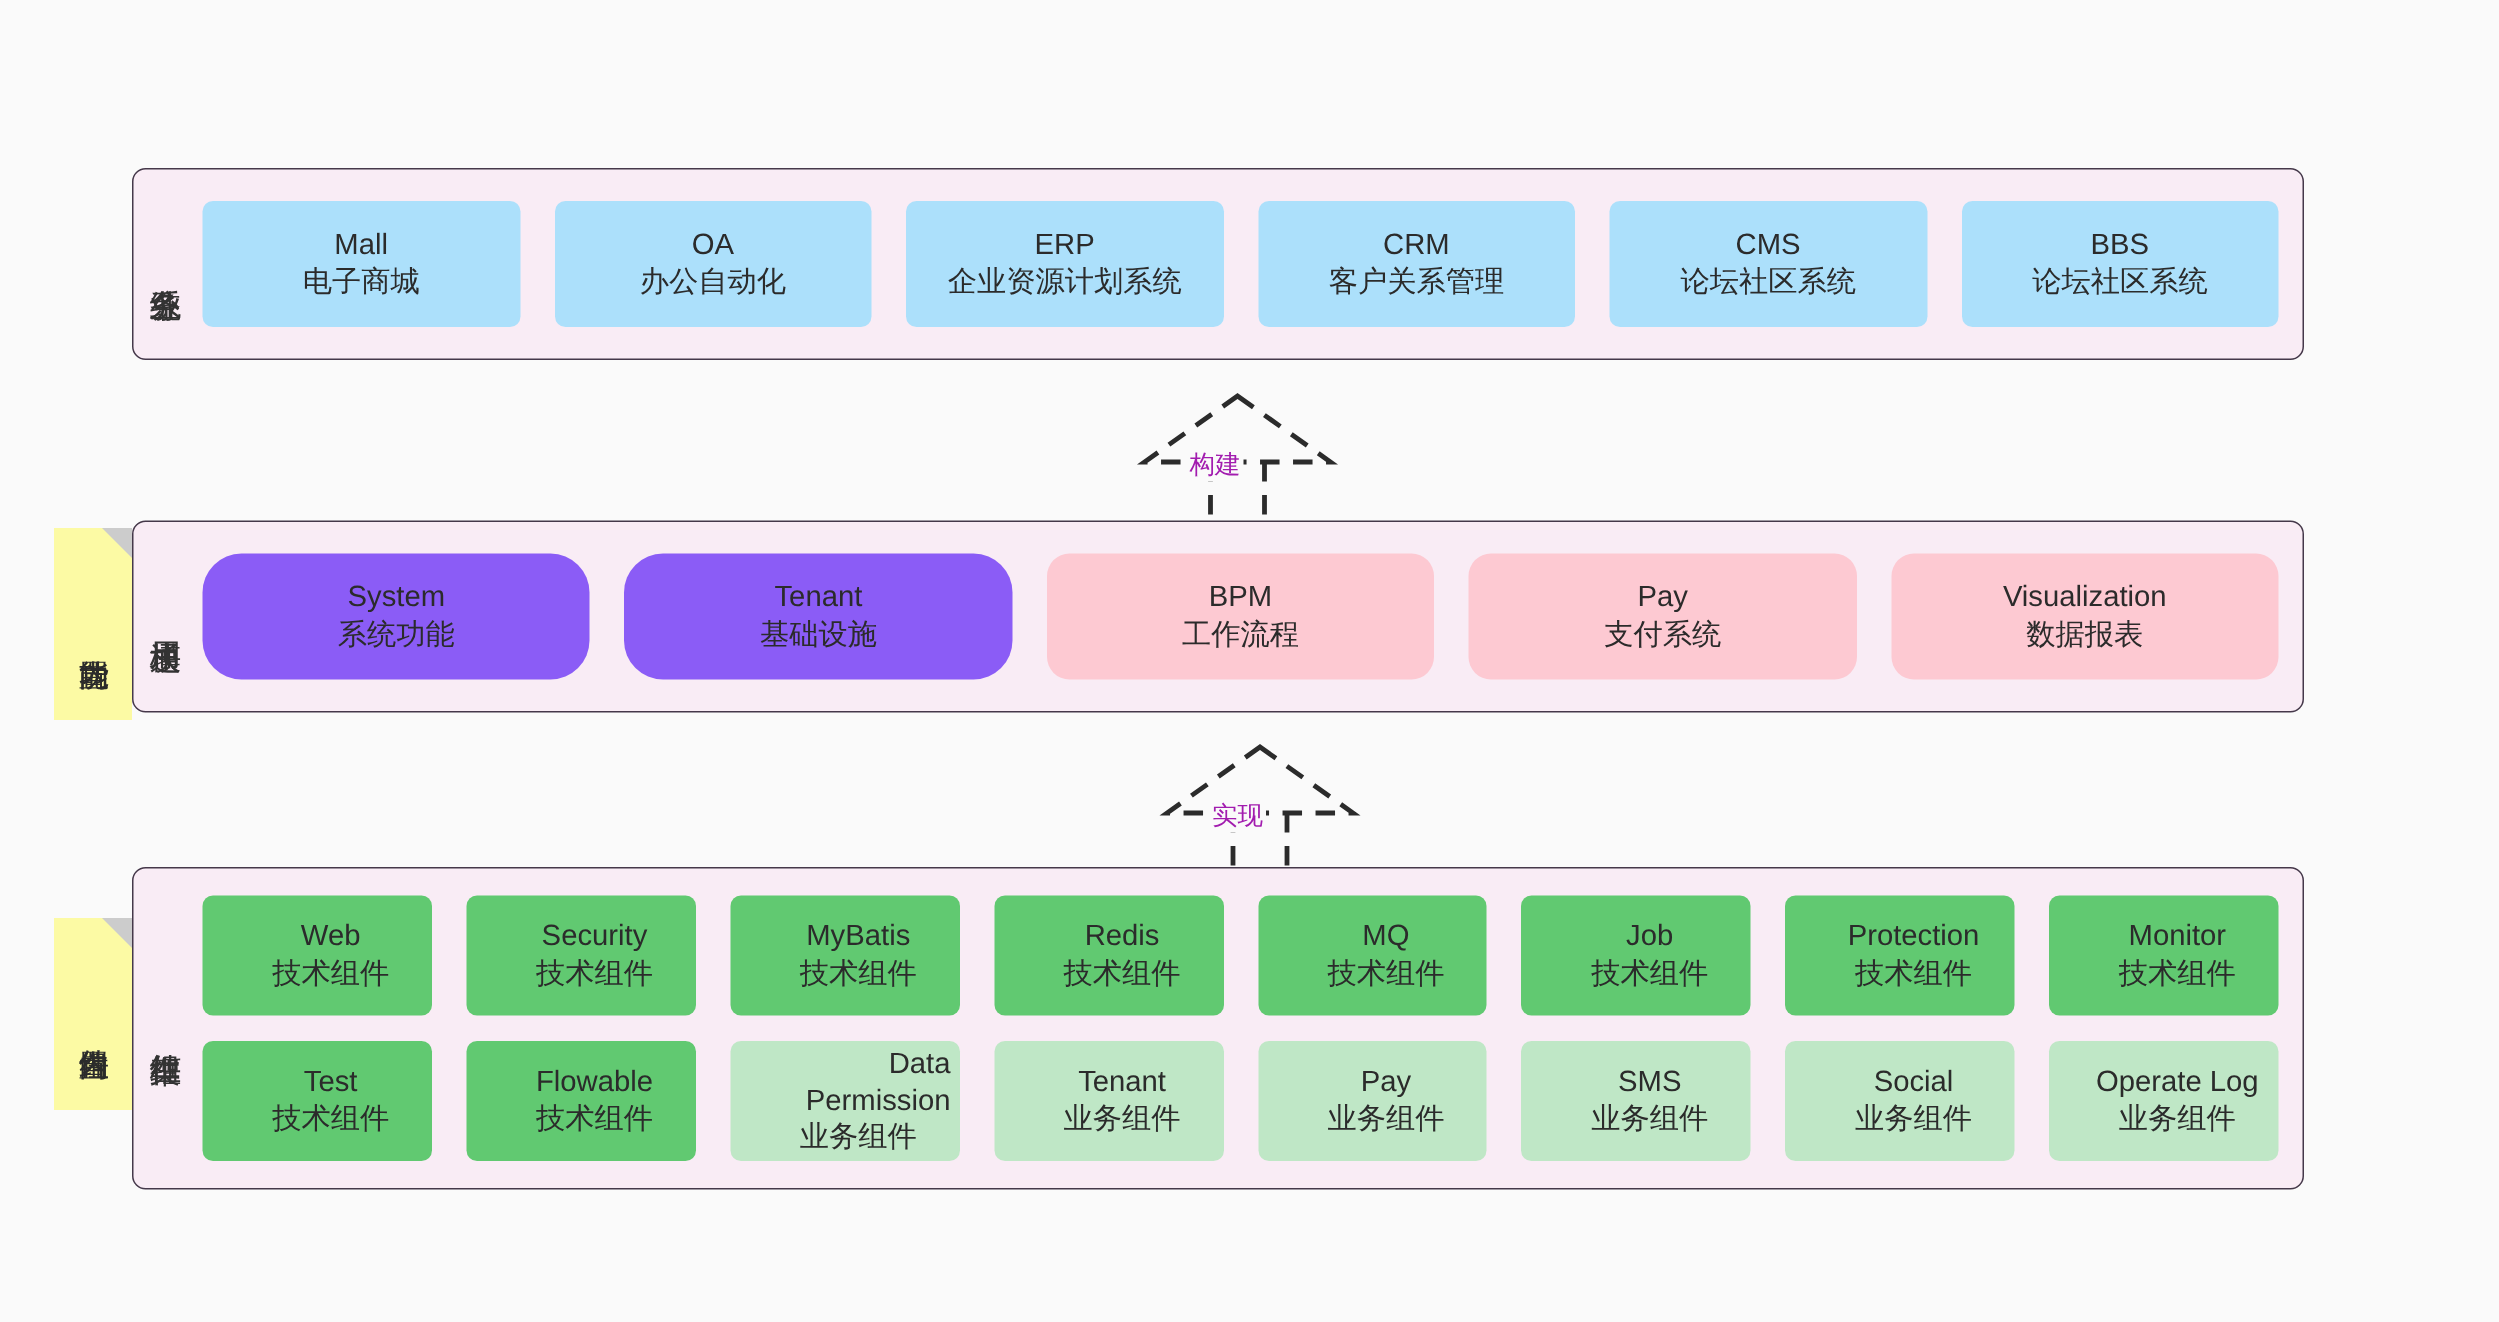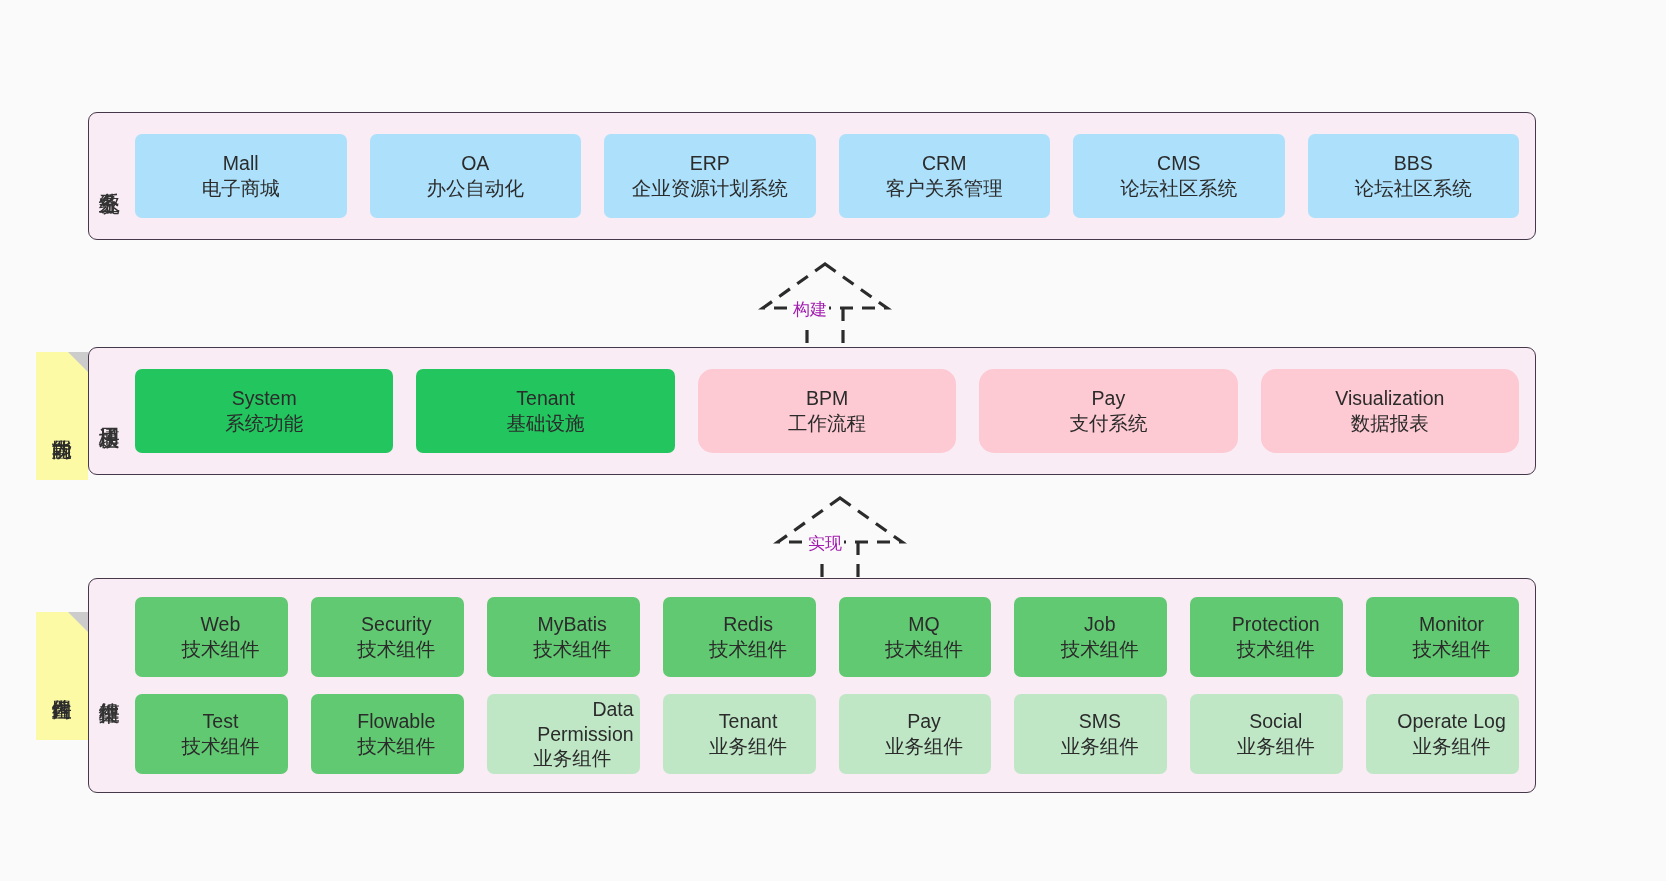--- a/index.html
+++ b/index.html
@@ -75,21 +75,21 @@
     text-align: right;
     line-height: 1.28;
     color: #2b2b2b;
     padding: 4px 6px;
   }
   .card .t-en { font-size: 19.5px; }
   .card .t-cn { font-size: 19.5px; }
 
   
   .c-blue        { background: #ace0fb; }
-  .c-red         { background: #22c55e; }
+  .c-red         { background: #8b5cf6; border-radius: 26px; }
   .c-pink        { background: #fdc9d2; border-radius: 15px; }
   .c-green-dark  { background: #61c971; }
   .c-green-light { background: #bfe7c6; }
 
   
   .h-biz   { height: 84px; }
   .h-mod   { height: 84px; }
   .h-comp  { height: 80px; padding-left: 24px; }
 
   

